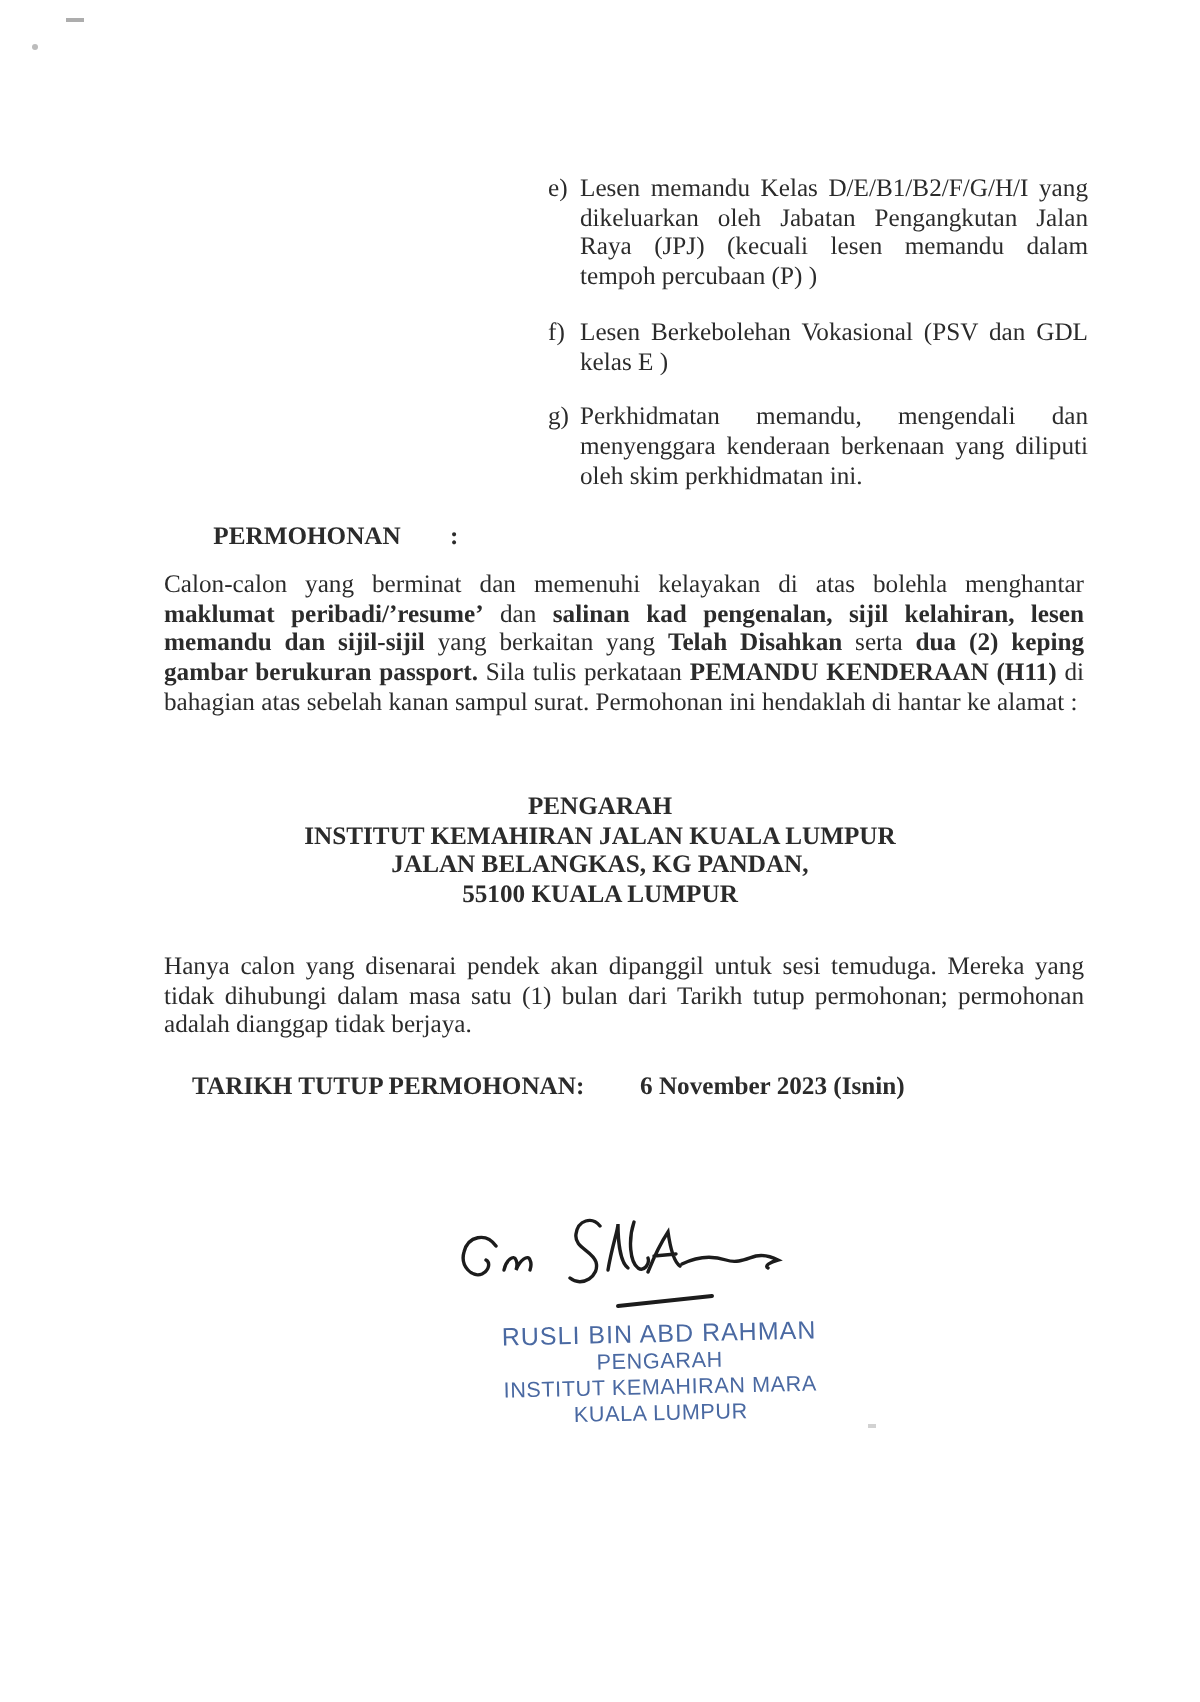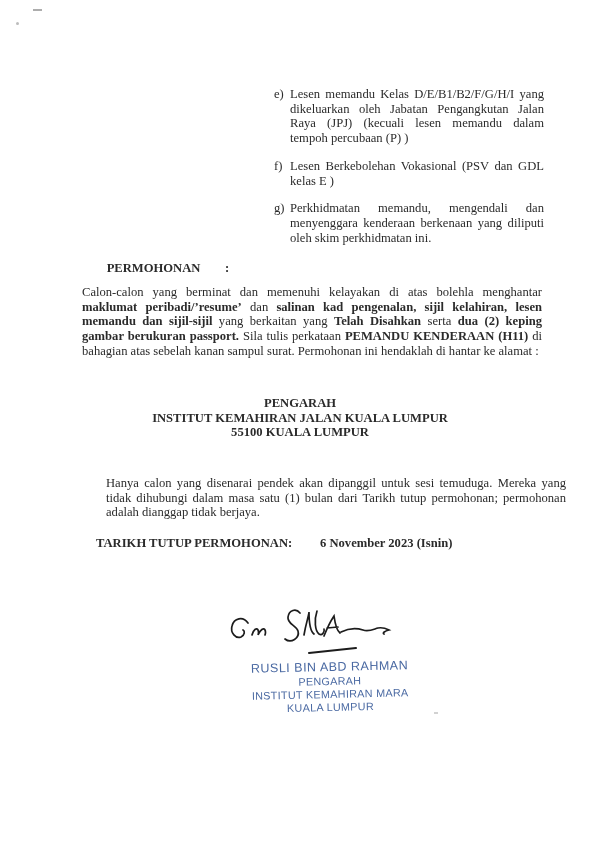--- a/index.html
+++ b/index.html
@@ -23,21 +23,21 @@
   .qual-list { position: absolute; left: 274px; top: 87px; width: 270px; list-style: none; }
   .qual-item { display: flex; margin-bottom: 13px; }
   .qual-label { flex: 0 0 16px; }
   .qual-text  { flex: 1; text-align: justify; }
 
   .heading-row { position: absolute; left: 82px; top: 261px; font-weight: bold; text-align: center; }
   .h-label { display: inline-block; width: 143px; }
 
   .para { position: absolute; left: 82px; width: 460px; text-align: justify; }
   .para-apply { top: 285px; }
-  .para-shortlist { top: 476px; margin-left: 24px; }
+  .para-shortlist { top: 476px; }
 
   .address {
     position: absolute; left: 0; top: 396px; width: 600px;
     text-align: center; font-weight: bold; line-height: 14.7px;
   }
 
   .closing-row { position: absolute; left: 82px; top: 536px; font-weight: bold; }
   .c-label { display: inline-block; width: 206px; text-align: right; }
   .c-colon { display: inline-block; width: 32px; }
 
@@ -79,20 +79,21 @@
 
   <div class="heading-row">
     <span class="h-label">PERMOHONAN</span><span>:</span>
   </div>
 
   <p class="para para-apply"><span>Calon-calon yang berminat dan memenuhi kelayakan di atas bolehla menghantar </span><span style="font-weight: bold;">maklumat peribadi/’resume’</span><span> dan </span><span style="font-weight: bold;">salinan kad pengenalan, sijil kelahiran, lesen memandu dan sijil-sijil</span><span> yang berkaitan yang </span><span style="font-weight: bold;">Telah Disahkan</span><span> serta </span><span style="font-weight: bold;">dua (2) keping gambar berukuran passport.</span><span> Sila tulis perkataan </span><span style="font-weight: bold;">PEMANDU KENDERAAN (H11)</span><span> di bahagian atas sebelah kanan sampul surat. Permohonan ini hendaklah di hantar ke alamat :</span></p>
 
   <div class="address">
     <div>PENGARAH</div>
     <div>INSTITUT KEMAHIRAN JALAN KUALA LUMPUR</div>
+    <div>JALAN BELANGKAS, KG PANDAN,</div>
     <div>55100 KUALA LUMPUR</div>
   </div>
 
   <p class="para para-shortlist">Hanya calon yang disenarai pendek akan dipanggil untuk sesi temuduga. Mereka yang tidak dihubungi dalam masa satu (1) bulan dari Tarikh tutup permohonan; permohonan adalah dianggap tidak berjaya.</p>
 
   <div class="closing-row">
     <span class="c-label">TARIKH TUTUP PERMOHONAN</span><span class="c-colon">:</span><span>6 November 2023 (Isnin)</span>
   </div>
 
   <svg class="signature-svg" width="185" height="62" viewBox="0 0 185 62" fill="none">

